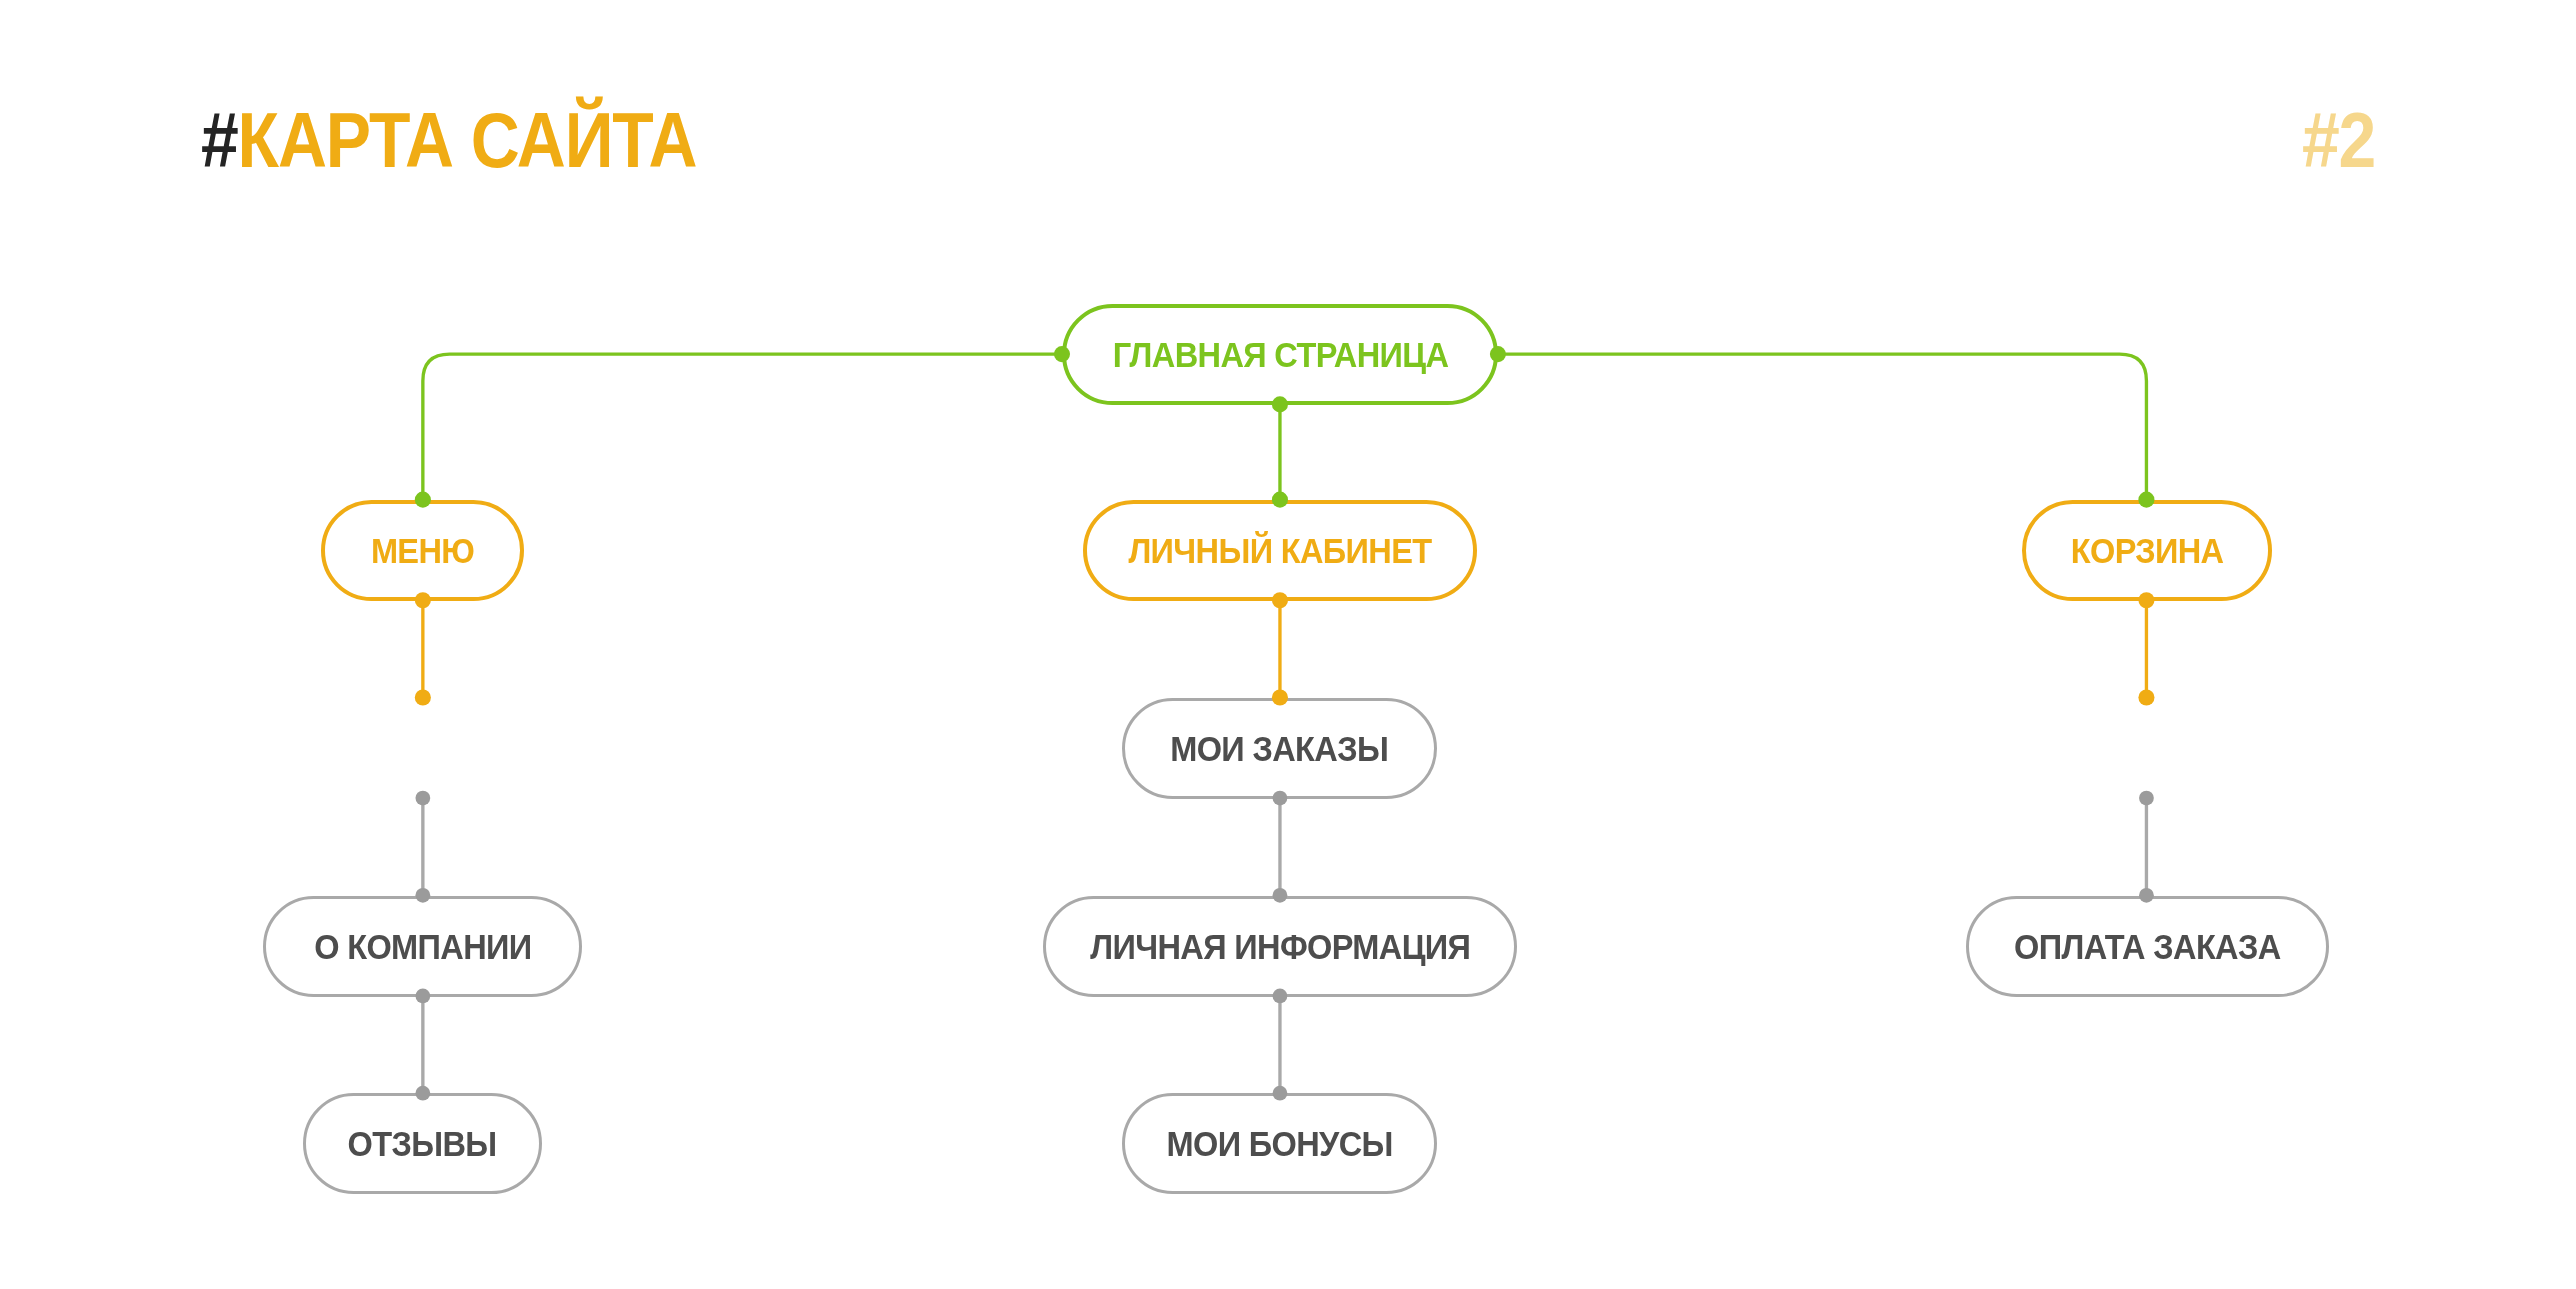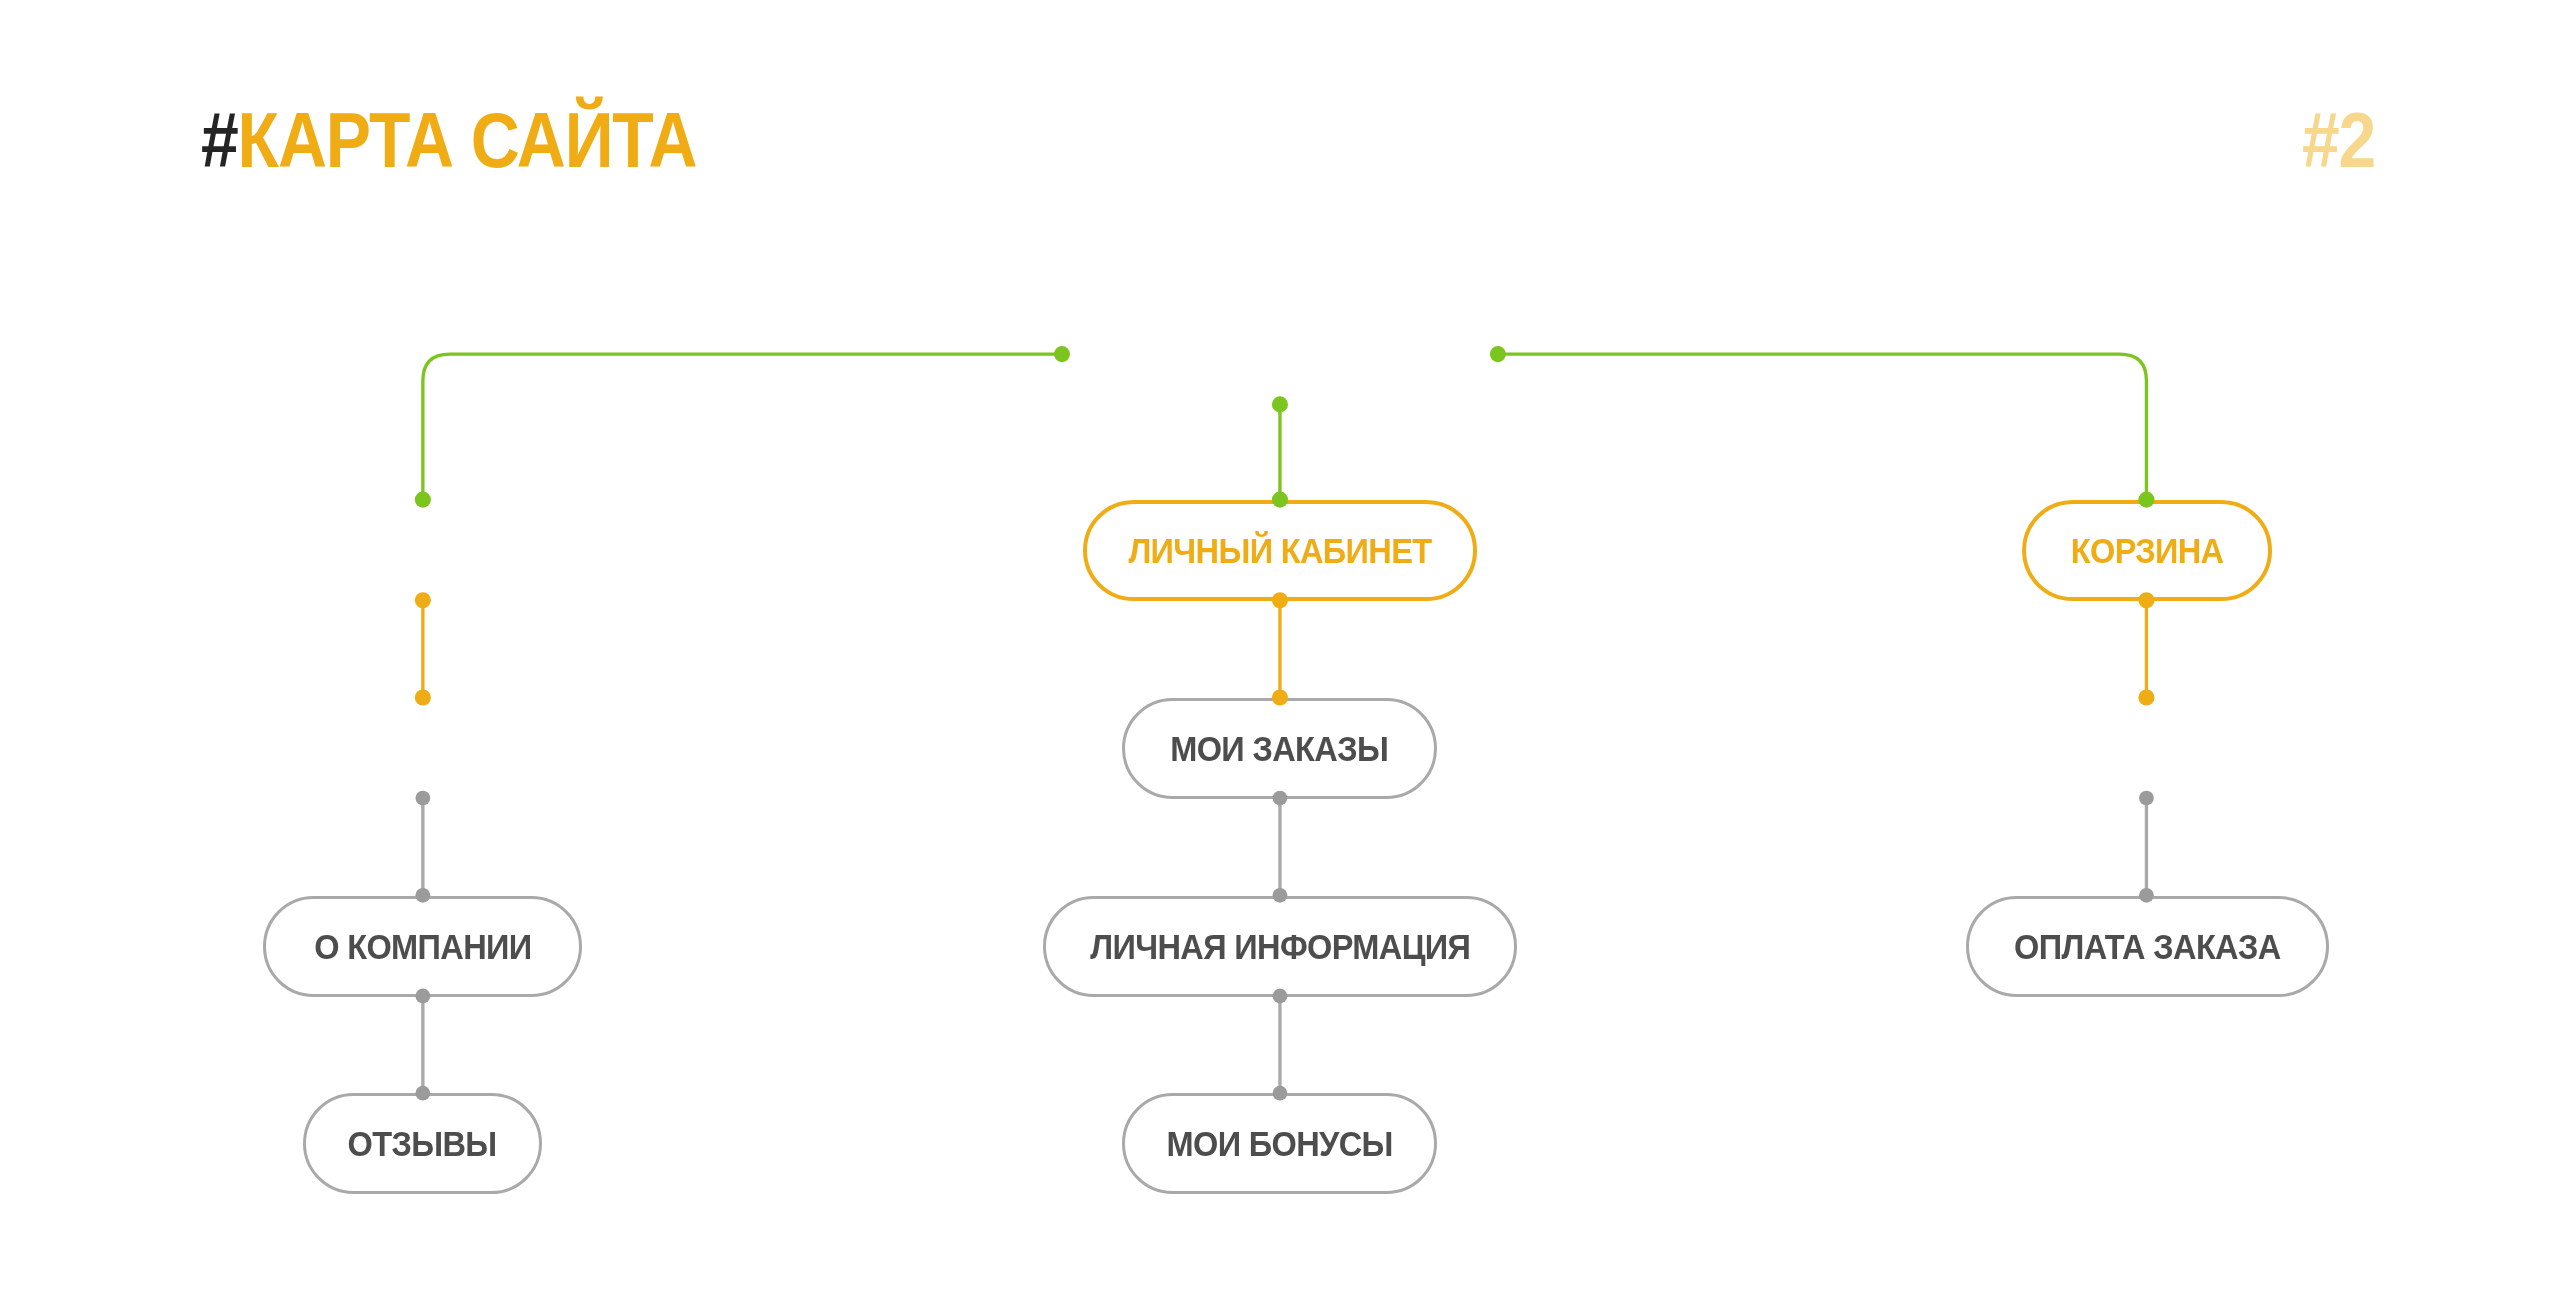--- a/index.html
+++ b/index.html
@@ -159,21 +159,27 @@
       <circle class="dot gray" cx="1908" cy="1485" r="11"></circle>
       <circle class="dot gray" cx="1908" cy="1630" r="11"></circle>
     </g>
     <g>
       <path class="wire gray" d="M3200,1190 L3200,1335"></path>
       <circle class="dot gray" cx="3200" cy="1190" r="11"></circle>
       <circle class="dot gray" cx="3200" cy="1335" r="11"></circle>
     </g>
   </svg>
 
-
+  <div class="node green" style="left:1062px; top:304px; width:436px;">
+    <span class="node-label">ГЛАВНАЯ СТРАНИЦА</span>
+  </div>
+
+  <div class="node orange" style="left:321px; top:500px; width:203px;">
+    <span class="node-label">МЕНЮ</span>
+  </div>
   <div class="node orange" style="left:1083px; top:500px; width:394px;">
     <span class="node-label">ЛИЧНЫЙ КАБИНЕТ</span>
   </div>
   <div class="node orange" style="left:2022px; top:500px; width:250px;">
     <span class="node-label">КОРЗИНА</span>
   </div>
 
   <div class="node gray" style="left:1122px; top:698px; width:315px;">
     <span class="node-label">МОИ ЗАКАЗЫ</span>
   </div>

